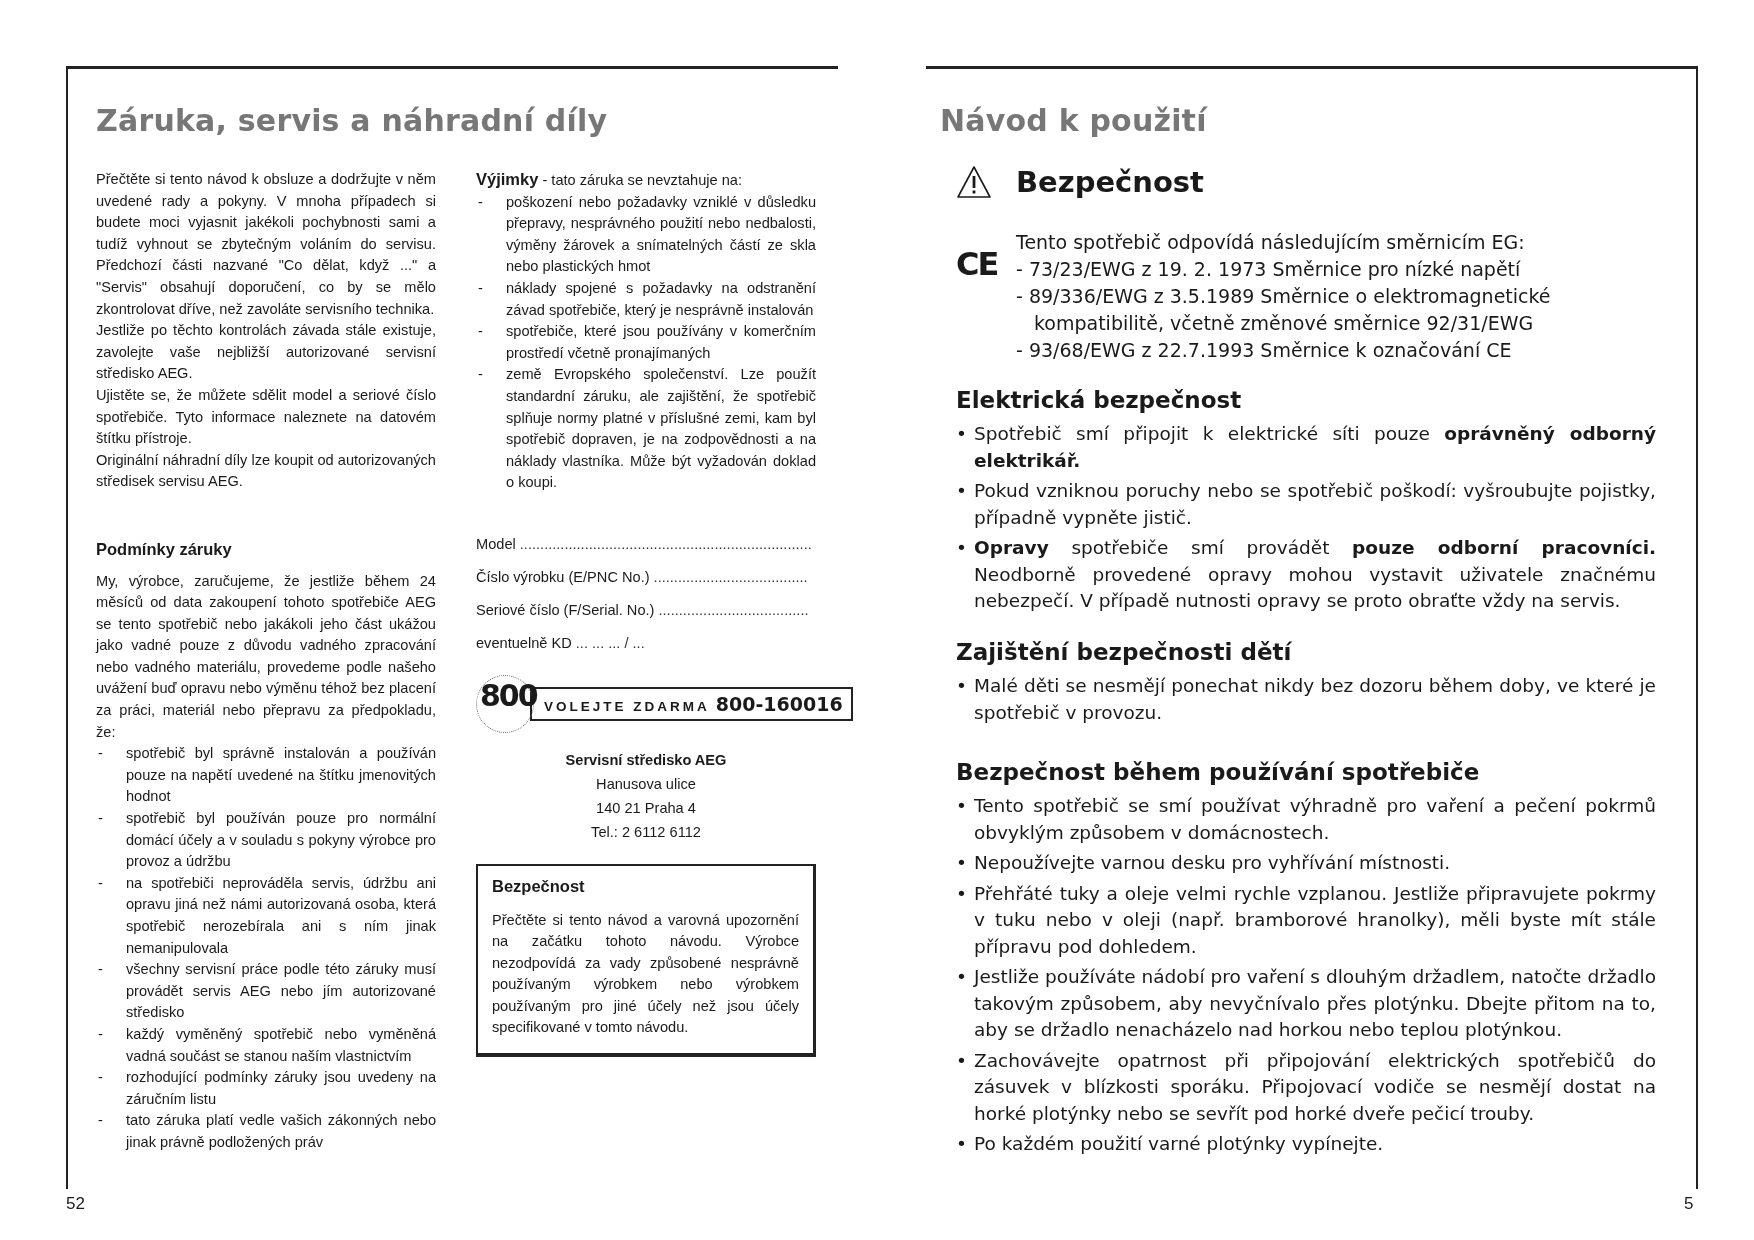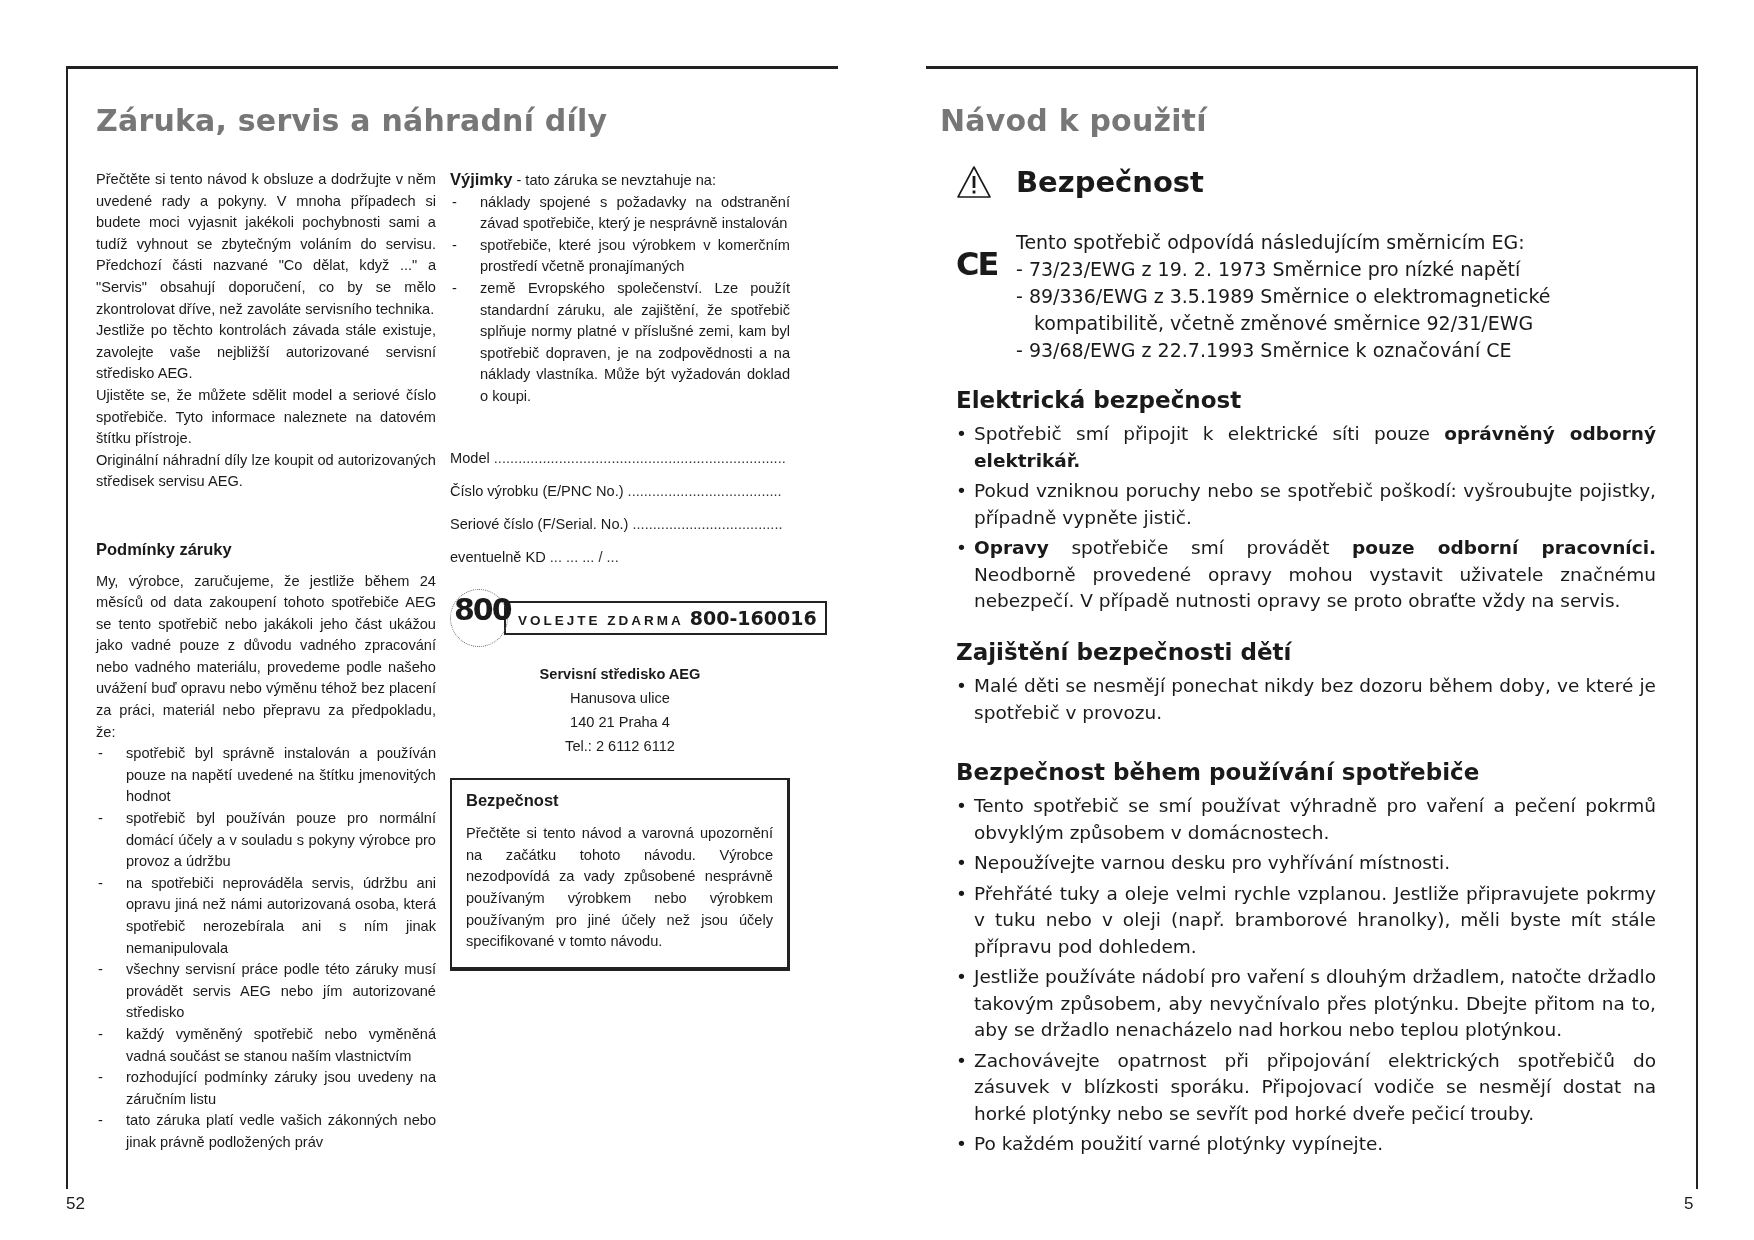--- a/index.html
+++ b/index.html
@@ -8,21 +8,21 @@
   .page { position:absolute; top:66px; height:1120px; border-top:3px solid #222; }
   #page-left { left:66px; width:770px; border-left:2px solid #222; }
   #page-right { left:926px; width:770px; border-right:2px solid #222; }
   .page-title { position:absolute; top:34px; font-size:30px; font-weight:bold; color:#777;
                 letter-spacing:0.2px; font-family:"DejaVu Sans", sans-serif; }
   #page-left .page-title { left:28px; }
   #page-right .page-title { left:14px; }
   .col { position:absolute; font-size:14.6px; line-height:21.6px; text-align:justify; }
   .col p { margin:0; }
   .col-left { left:28px; top:100px; width:340px; }
-  .col-mid { left:382px; top:100px; width:340px; }
+  .col-mid { left:408px; top:100px; width:340px; }
   .sub-h { font-weight:bold; font-size:16.5px; margin:0; }
   ul.dash { list-style:none; margin:0; padding:0; }
   ul.dash li { position:relative; padding-left:30px; }
   ul.dash li::before { content:"-"; position:absolute; left:2px; top:0; }
   .form-line { margin:0; height:33px; line-height:33px; font-size:14.6px; white-space:nowrap; overflow:hidden; }
   .dots { color:#333; }
   .free-call { display:flex; align-items:center; margin-top:14px; height:60px; }
   .badge800 { width:58px; height:58px; border-radius:50%; position:relative; flex:none; }
   .badge800 .num { position:absolute; left:4px; top:10px; font-size:30px; font-weight:bold; font-family:"DejaVu Sans", sans-serif; letter-spacing:-2px; }
   .badge800 .ring { position:absolute; left:0; top:0; width:56px; height:56px; border-radius:50%; border:1px dotted #666; }
@@ -73,22 +73,23 @@
       <li>všechny servisní práce podle této záruky musí provádět servis AEG nebo jím autorizované středisko</li>
       <li>každý vyměněný spotřebič nebo vyměněná vadná součást se stanou naším vlastnictvím</li>
       <li>rozhodující podmínky záruky jsou uvedeny na záručním listu</li>
       <li>tato záruka platí vedle vašich zákonných nebo jinak právně podložených práv</li>
     </ul>
   </div>
 
   <div class="col col-mid">
     <p><span class="sub-h">Výjimky</span><span> - tato záruka se nevztahuje na:</span></p>
     <ul class="dash">
+      <li>poškození nebo požadavky vzniklé v důsledku přepravy, nesprávného použití nebo nedbalosti, výměny žárovek a snímatelných částí ze skla nebo plastických hmot</li>
       <li>náklady spojené s požadavky na odstranění závad spotřebiče, který je nesprávně instalován</li>
-      <li>spotřebiče, které jsou výrobkem v komerčním prostředí včetně pronajímaných</li>
+      <li>spotřebiče, které jsou používány v komerčním prostředí včetně pronajímaných</li>
       <li>země Evropského společenství. Lze použít standardní záruku, ale zajištění, že spotřebič splňuje normy platné v příslušné zemi, kam byl spotřebič dopraven, je na zodpovědnosti a na náklady vlastníka. Může být vyžadován doklad o koupi.</li>
     </ul>
 
     <div style="margin-top:34px;">
       <p class="form-line"><span>Model</span><span class="dots"> ........................................................................</span></p>
       <p class="form-line"><span>Číslo výrobku (E/PNC No.)</span><span class="dots"> ......................................</span></p>
       <p class="form-line"><span>Seriové číslo (F/Serial. No.)</span><span class="dots"> .....................................</span></p>
       <p class="form-line"><span>eventuelně KD</span><span class="dots"> ... ... ... / ...</span></p>
     </div>
 

